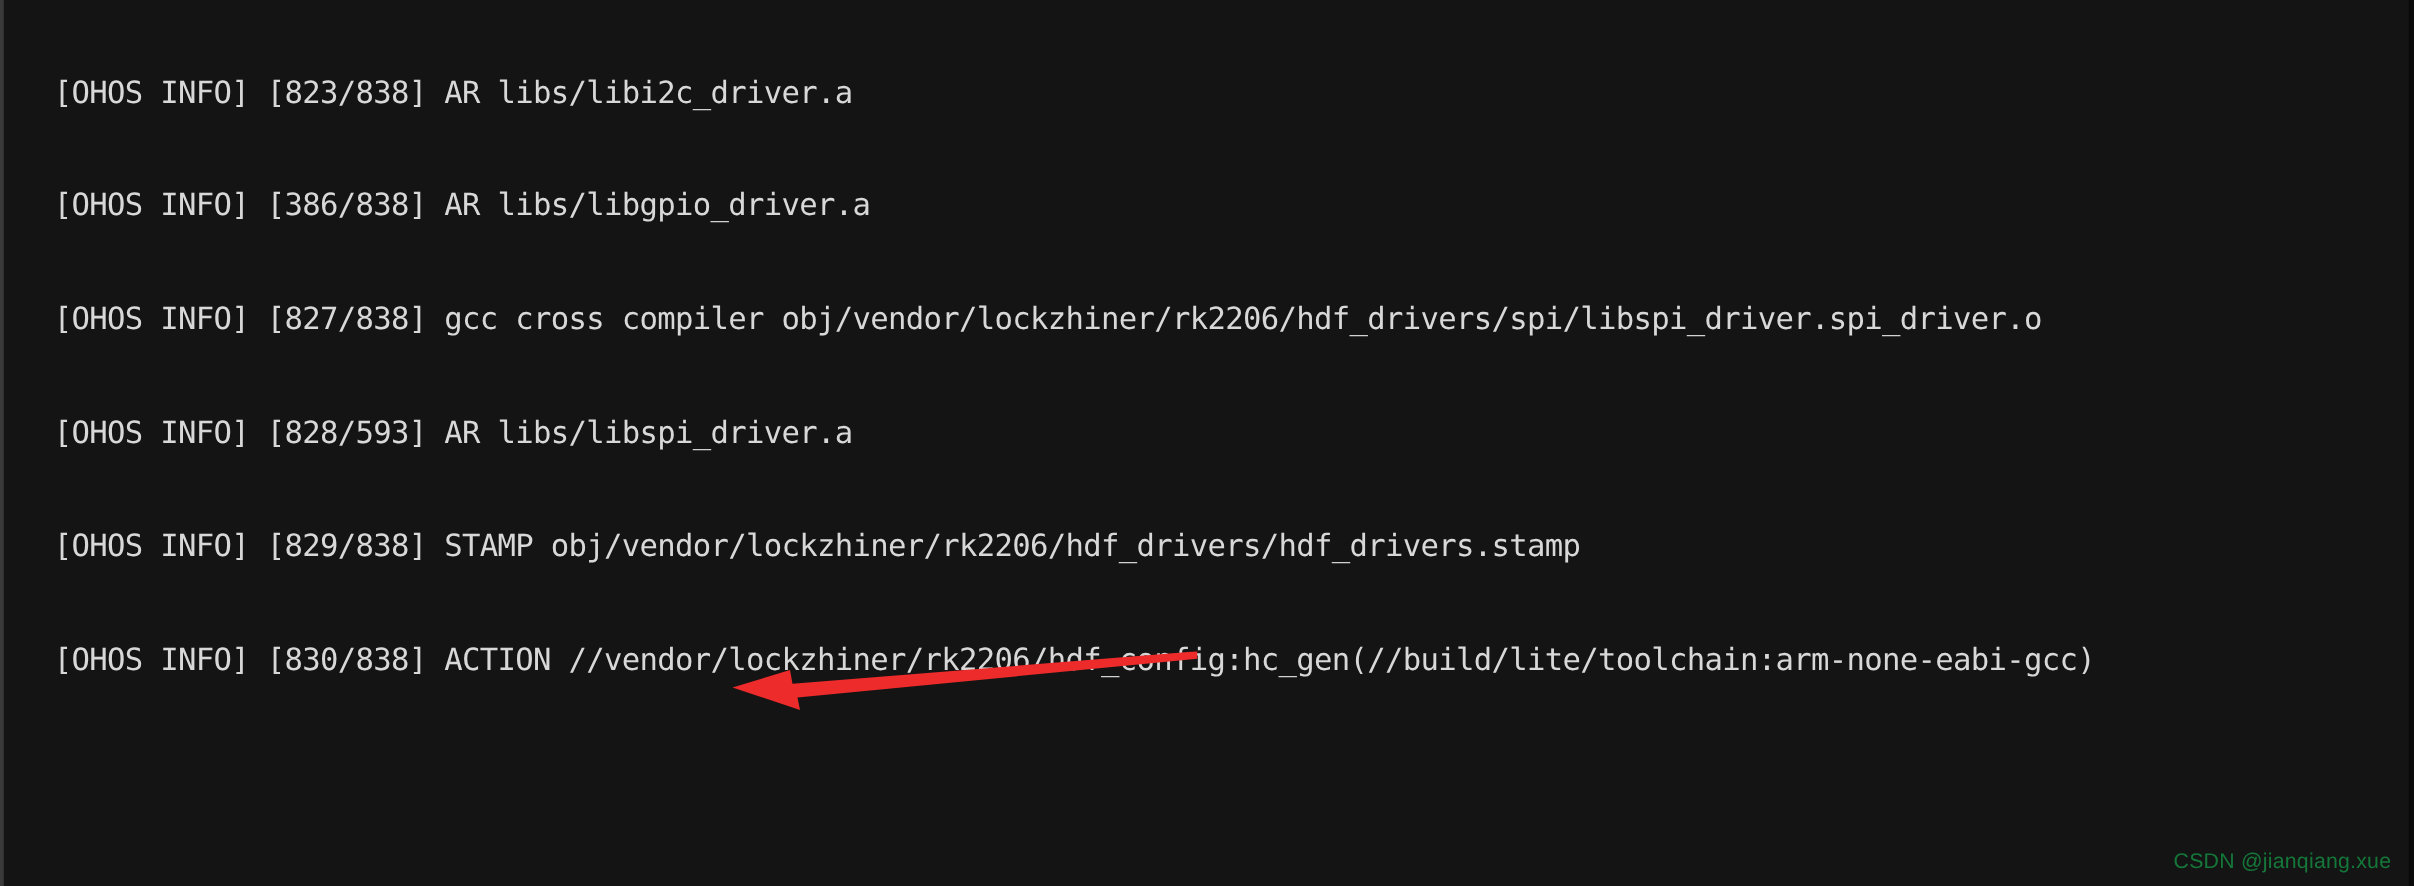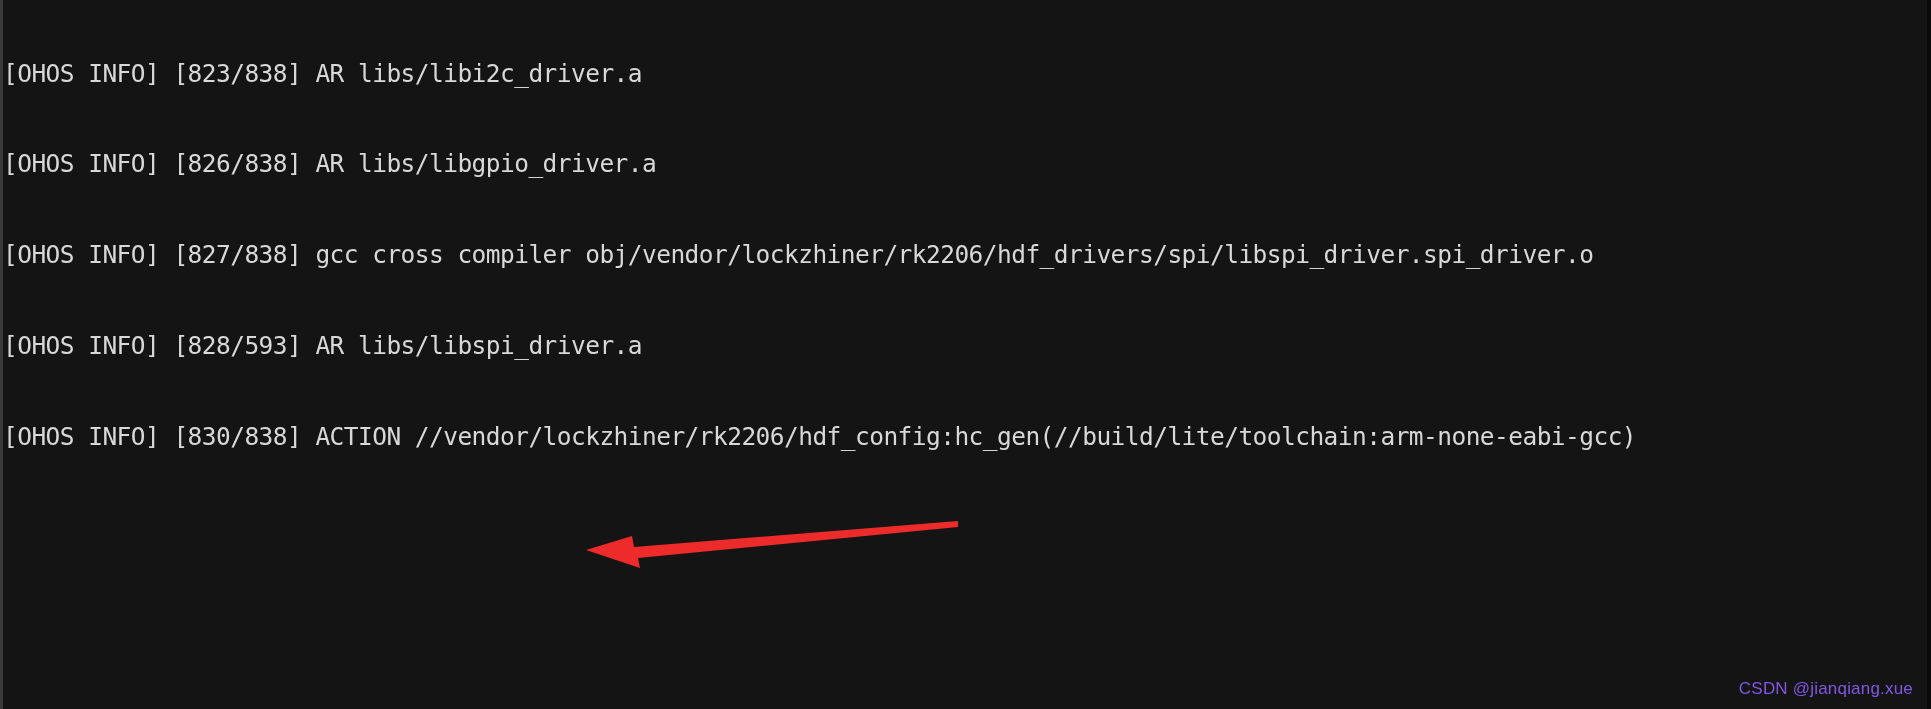--- a/index.html
+++ b/index.html
@@ -38,56 +38,58 @@
     font-size: 24.5px;
     line-height: 30.3px;
     letter-spacing: -0.55px;
     color: #d8d8d8;
     white-space: pre;
   }
   .line {
     height: 30.3px;
     white-space: pre;
     overflow: visible;
+    padding-left: 40px;
   }
 
   
   #arrow {
     position: absolute;
     left: 586px;
     top: 521px;
     width: 372px;
     height: 50px;
     pointer-events: none;
   }
   
   #watermark {
     position: absolute;
     right: 18px;
     bottom: 10px;
-    color: #8b5cf6;
+    color: #15803d;
     font-family: "Liberation Sans", sans-serif;
     font-size: 17px;
     letter-spacing: 0.2px;
     opacity: 0.92;
   }
 </style>
 </head>
 <body>
 
 <div id="screen">
 
   <div class="left-edge"></div>
   <div class="right-edge"></div>
 
   <div id="terminal">
     <div class="line">[OHOS INFO] [823/838] AR libs/libi2c_driver.a</div>
-    <div class="line">[OHOS INFO] [826/838] AR libs/libgpio_driver.a</div>
+    <div class="line">[OHOS INFO] [386/838] AR libs/libgpio_driver.a</div>
     <div class="line">[OHOS INFO] [827/838] gcc cross compiler obj/vendor/lockzhiner/rk2206/hdf_drivers/spi/libspi_driver.spi_driver.o</div>
     <div class="line">[OHOS INFO] [828/593] AR libs/libspi_driver.a</div>
+    <div class="line">[OHOS INFO] [829/838] STAMP obj/vendor/lockzhiner/rk2206/hdf_drivers/hdf_drivers.stamp</div>
     <div class="line">[OHOS INFO] [830/838] ACTION //vendor/lockzhiner/rk2206/hdf_config:hc_gen(//build/lite/toolchain:arm-none-eabi-gcc)</div>
     
     
     
     
     
     
     
     
     

